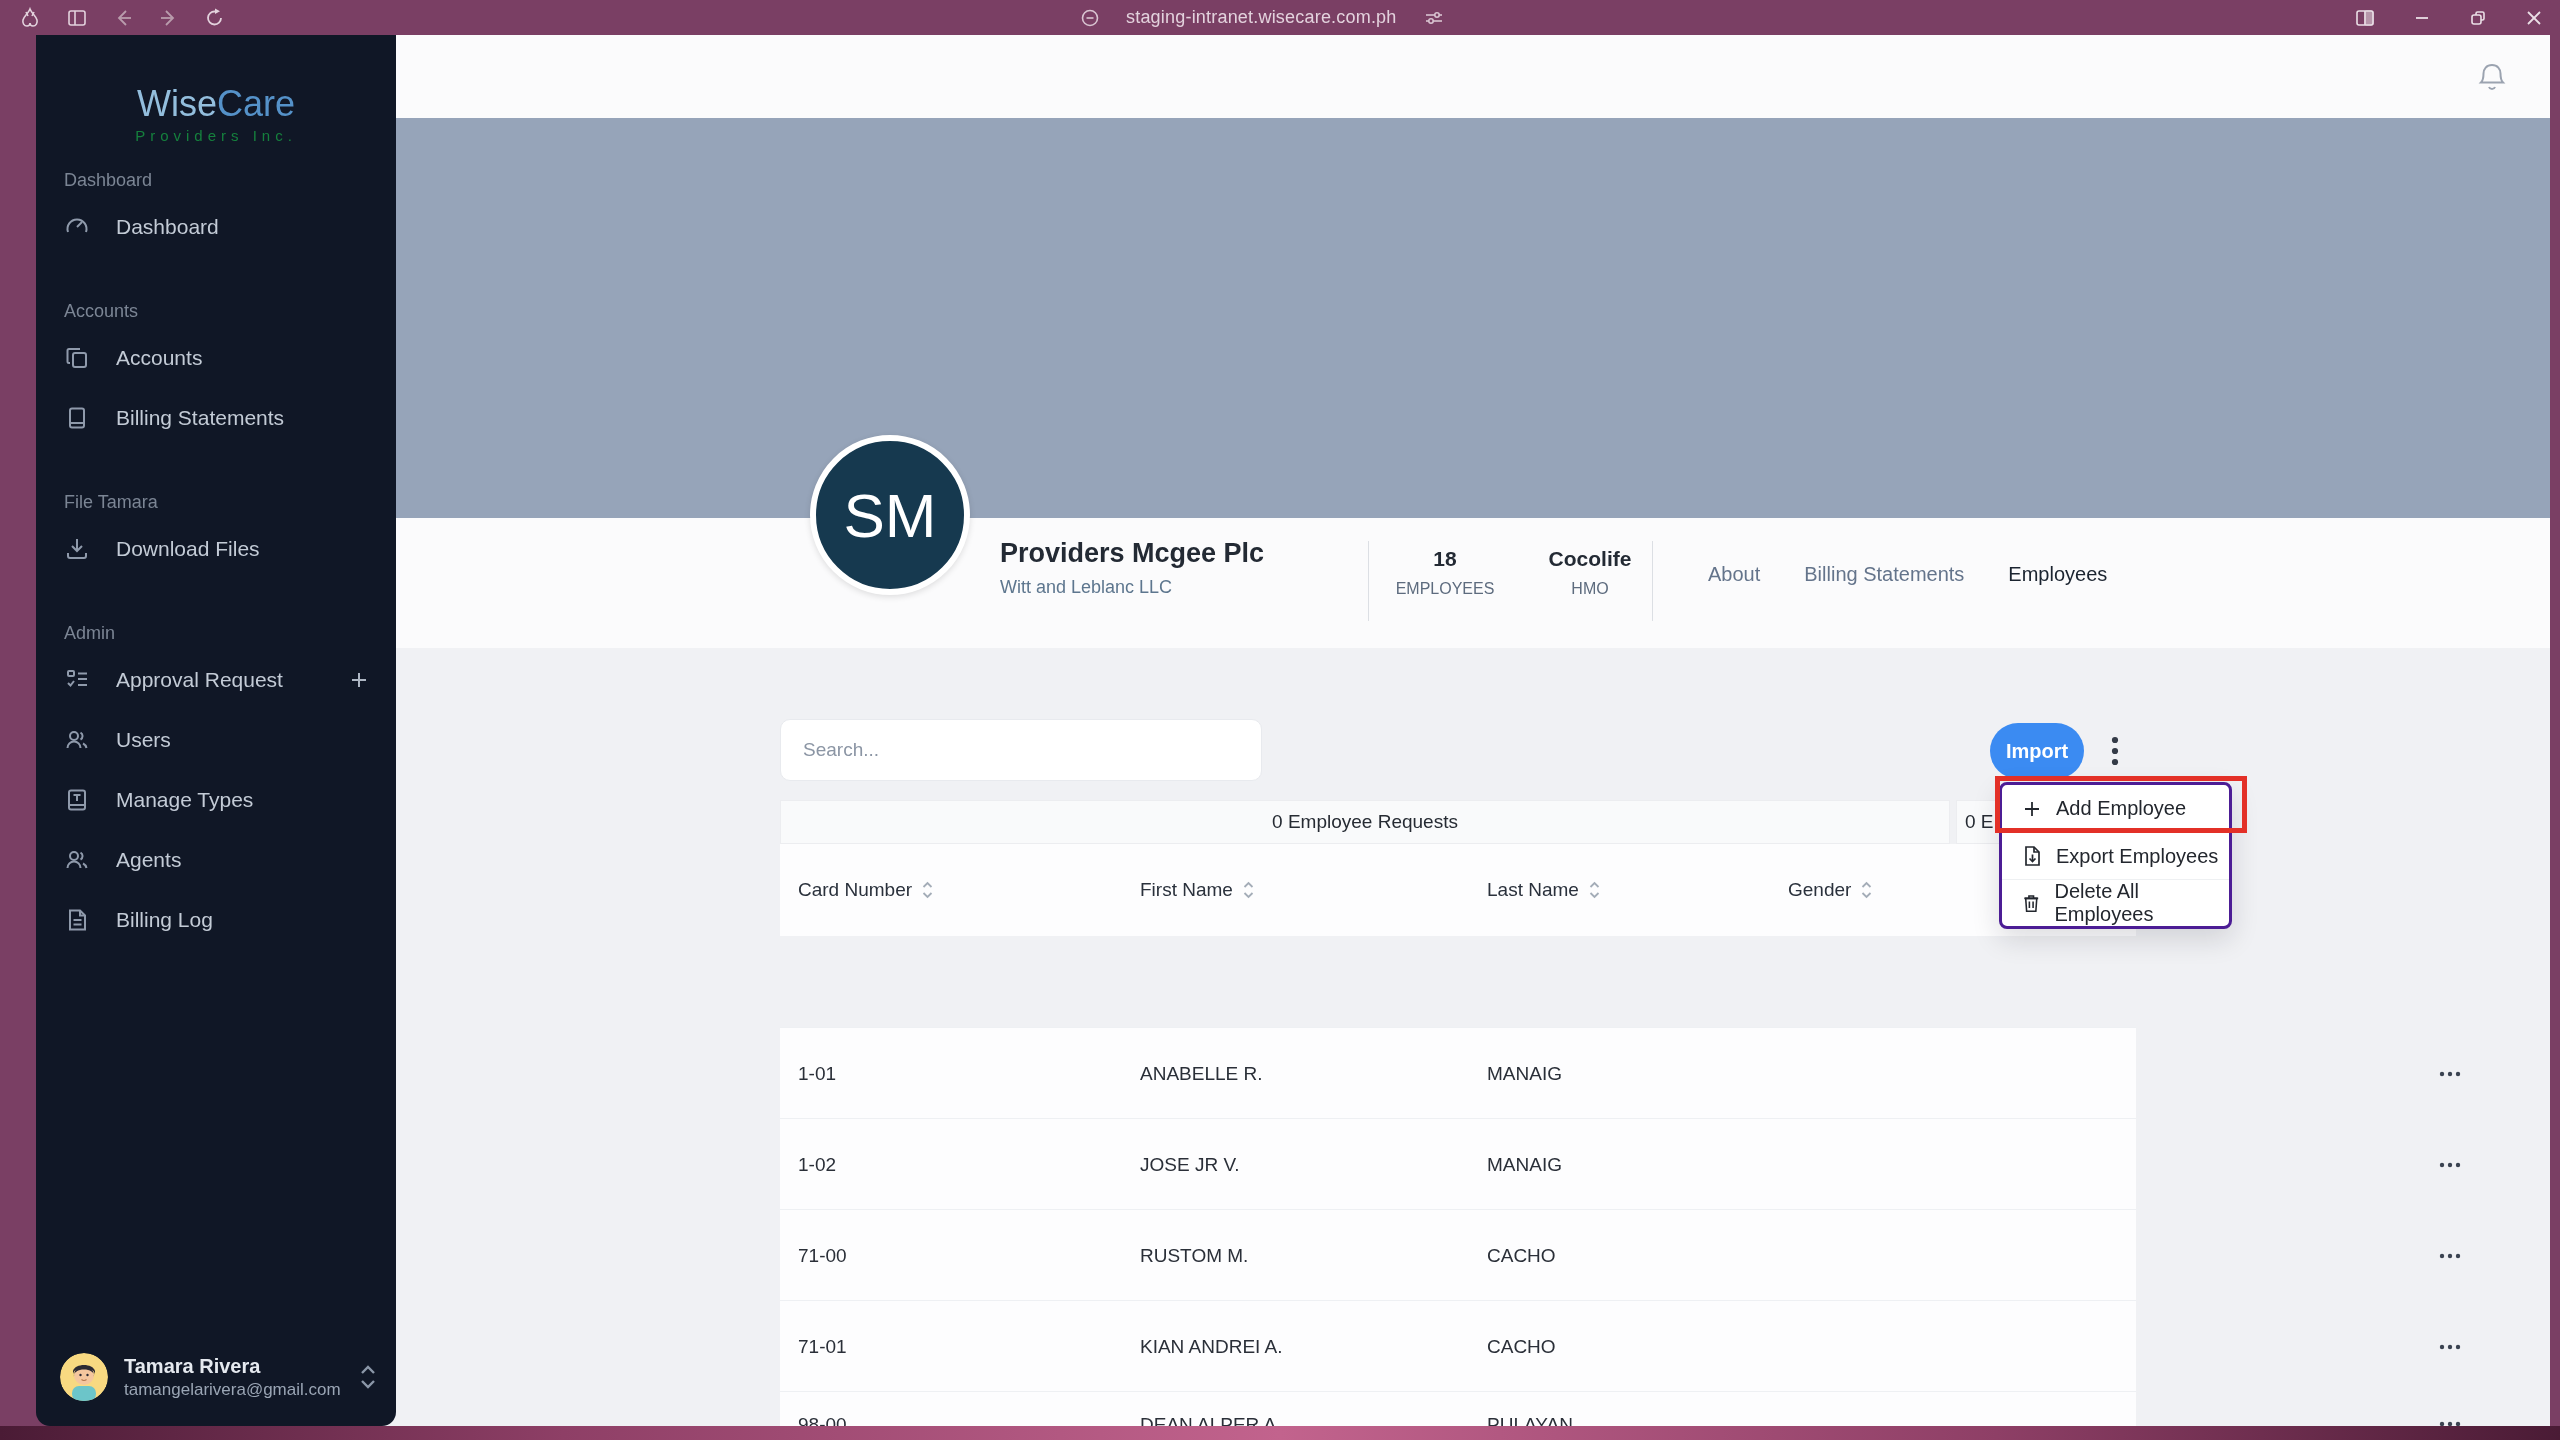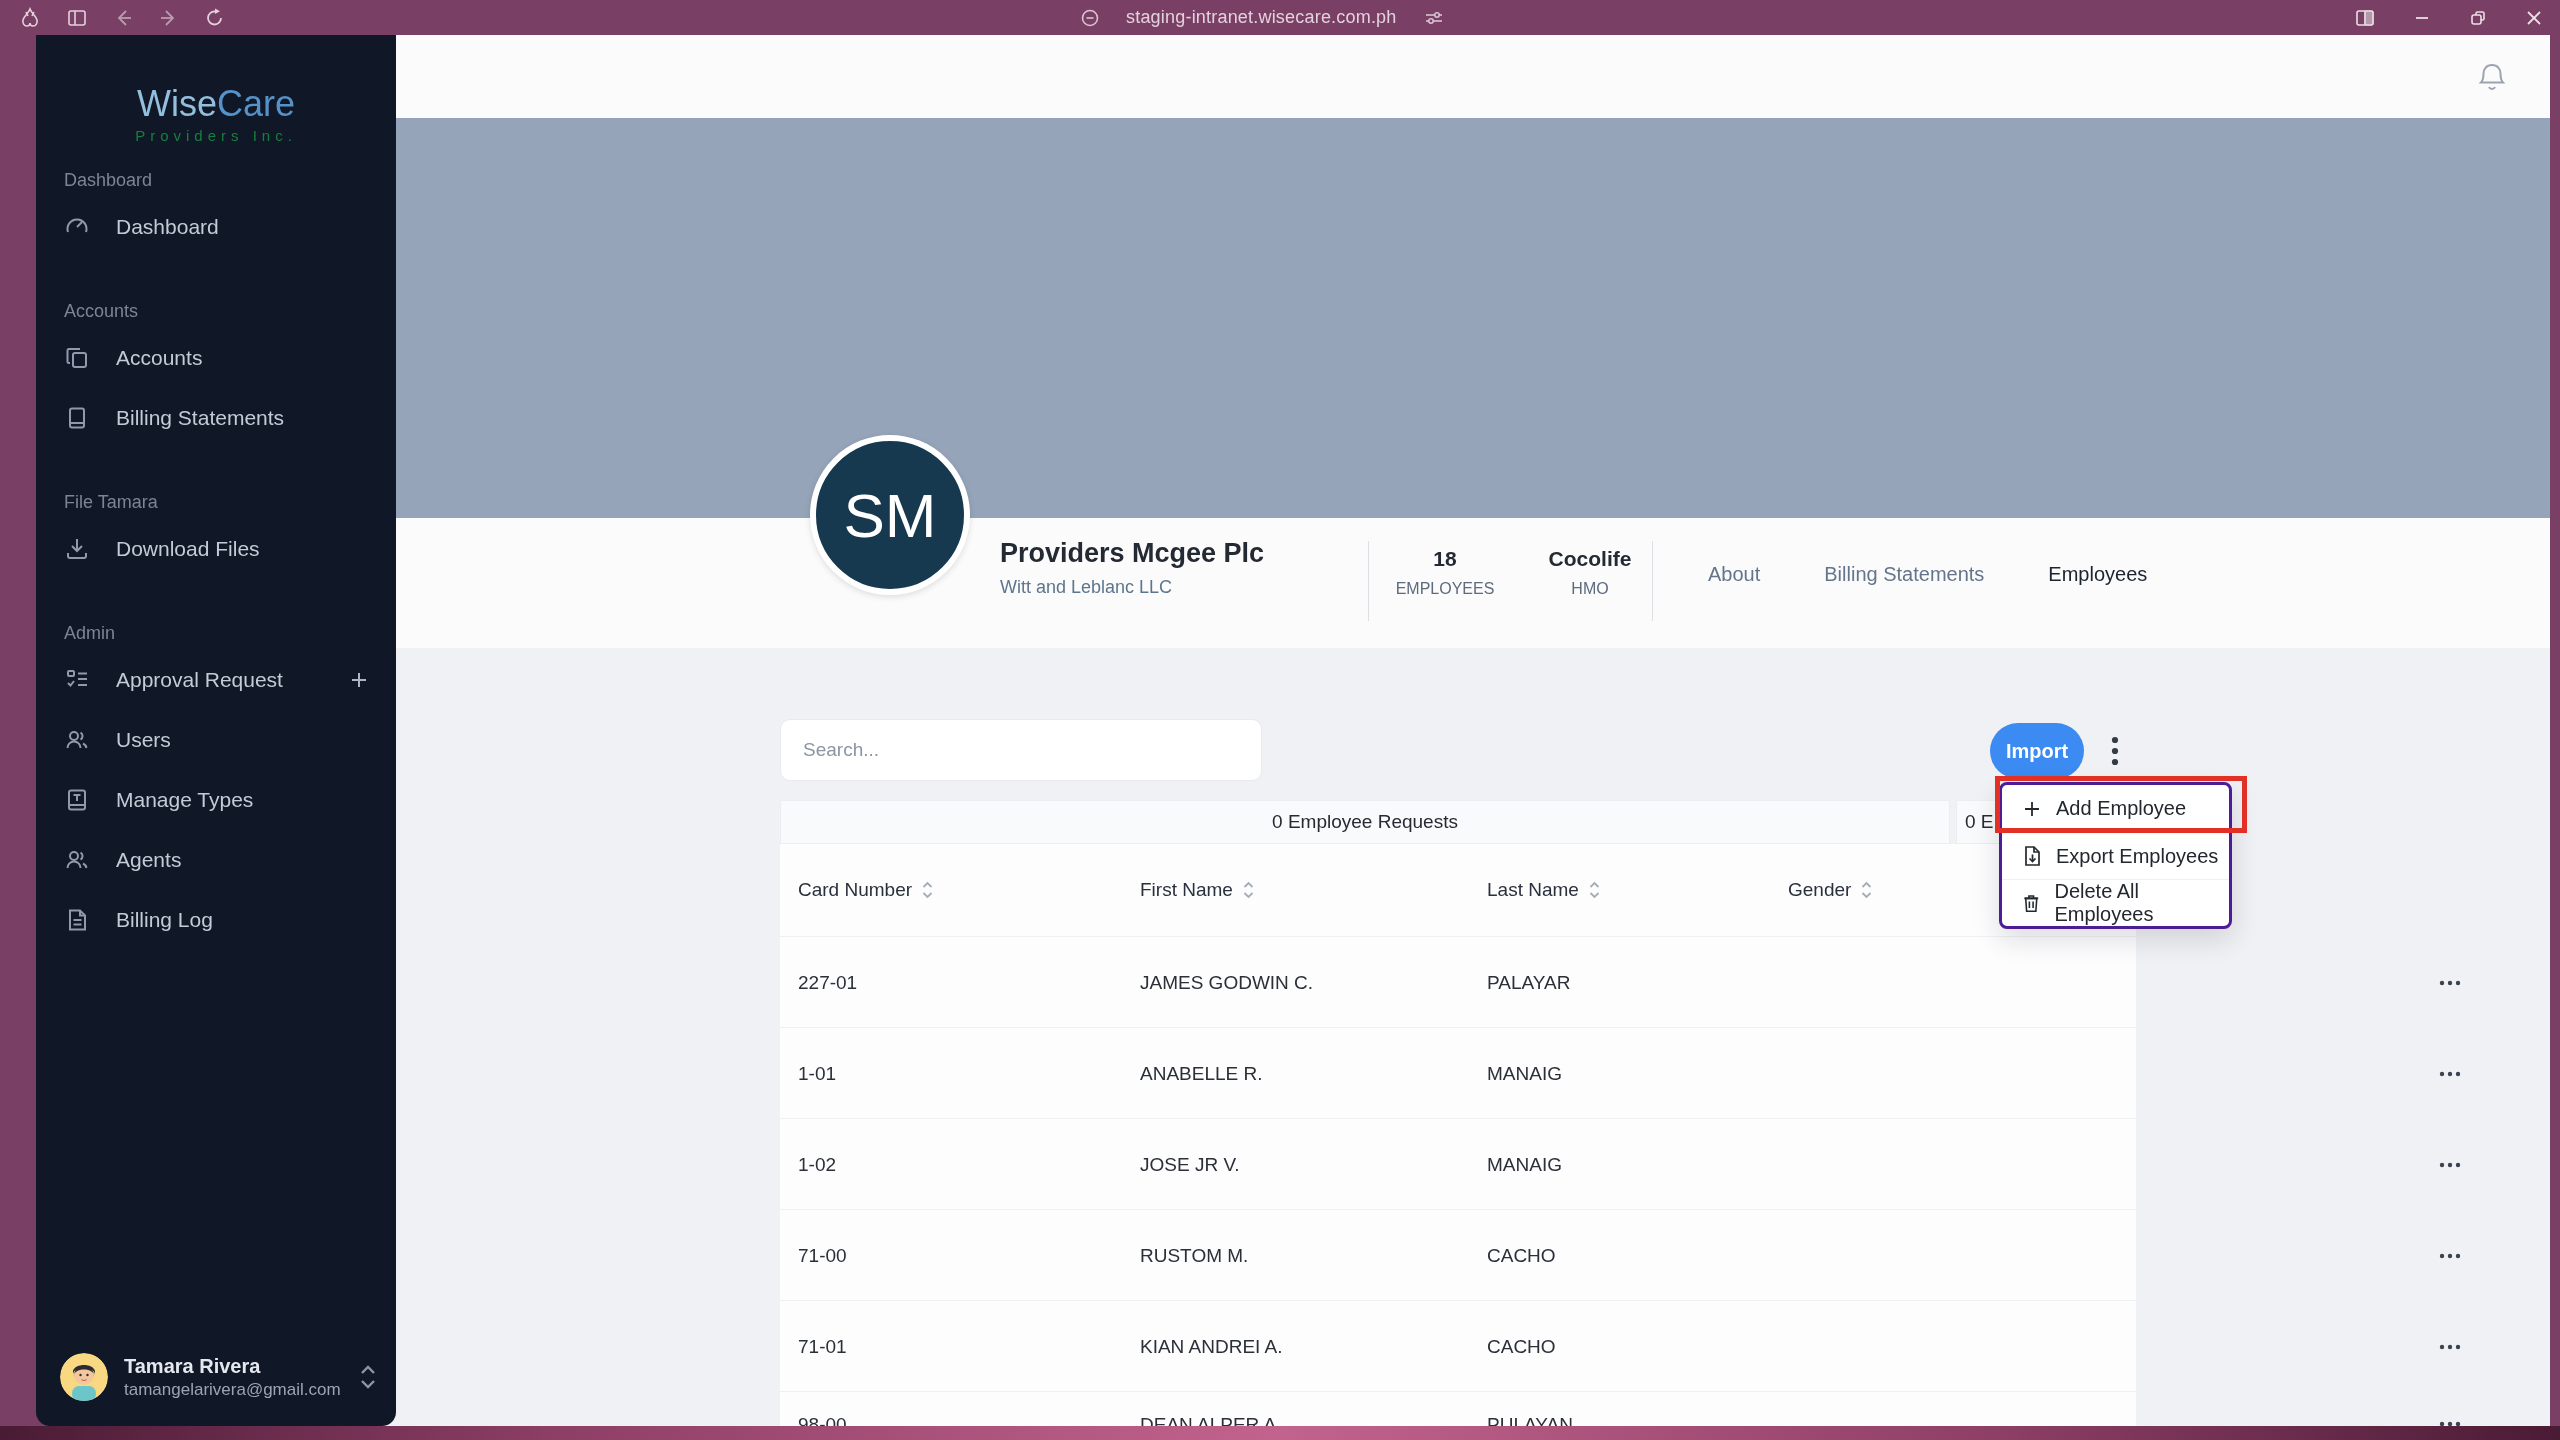--- a/index.html
+++ b/index.html
@@ -44,21 +44,21 @@
   .org-avatar { position:absolute; left:442px; top:400px; width:160px; height:160px; border-radius:50%;
                 background:#16394f; border:6px solid #ffffff; display:flex; align-items:center; justify-content:center;
                 color:#ffffff; font-size:62px; z-index:6; box-shadow:0 2px 6px rgba(0,0,0,.12); }
   .org-names { position:absolute; left:632px; top:503px; }
   .org-name { font-size:27px; font-weight:700; color:#232a34; }
   .org-parent { font-size:18px; color:#5d768e; margin-top:8px; }
   .vdiv { position:absolute; top:506px; width:1px; height:80px; background:#dcdfe4; }
   .stat { position:absolute; top:512px; width:140px; text-align:center; }
   .stat-value { font-size:21px; font-weight:700; color:#232a34; }
   .stat-label { font-size:16px; color:#5d6b7e; margin-top:9px; }
-  .tabs { position:absolute; left:1340px; top:528px; display:flex; gap:64px; }
+  .tabs { position:absolute; left:1340px; top:528px; display:flex; gap:44px; }
   .tab { font-size:20px; color:#64748b; cursor:pointer; }
   .tab.active { color:#1b2430; }
 
   .search { position:absolute; left:412px; top:684px; width:482px; height:62px; border-radius:10px;
             background:#ffffff; border:1px solid #e8eaee; font-family:"Liberation Sans",sans-serif;
             font-size:19px; color:#3a4250; padding:0 22px; outline:none; }
   .search::placeholder { color:#8b95a4; }
   .import-btn { position:absolute; left:1622px; top:688px; width:94px; height:56px; border:none; border-radius:28px;
                 background:#3b8bf2; color:#ffffff; font-size:20px; font-weight:700; cursor:pointer;
                 font-family:"Liberation Sans",sans-serif; }
@@ -373,33 +373,20 @@
     </span>
     <span class="th" style="left:1008px">
       <span>Gender</span>
       <svg width="13" height="20" viewBox="0 0 13 20" fill="none" stroke="#a4adb8" stroke-width="1.8">
           <path d="M2.5 7 L6.5 3 L10.5 7"></path>
           <path d="M2.5 13 L6.5 17 L10.5 13"></path>
         </svg>
     </span>
   </div>
 
-  <div class="row" style="top:901px">
-    <span class="cell" style="left:18px">227-01</span>
-    <span class="cell" style="left:360px">JAMES GODWIN C.</span>
-    <span class="cell" style="left:707px">PALAYAR</span>
-    <span class="cell" style="left:1008px"></span>
-    <button class="row-kebab">
-        <svg width="22" height="8" viewBox="0 0 22 8" fill="#3b4351">
-          <circle cx="3" cy="4" r="2.2"></circle>
-          <circle cx="11" cy="4" r="2.2"></circle>
-          <circle cx="19" cy="4" r="2.2"></circle>
-        </svg>
-      </button>
-  </div>
   <div class="row" style="top:992px">
     <span class="cell" style="left:18px">1-01</span>
     <span class="cell" style="left:360px">ANABELLE R.</span>
     <span class="cell" style="left:707px">MANAIG</span>
     <span class="cell" style="left:1008px"></span>
     <button class="row-kebab">
         <svg width="22" height="8" viewBox="0 0 22 8" fill="#3b4351">
           <circle cx="3" cy="4" r="2.2"></circle>
           <circle cx="11" cy="4" r="2.2"></circle>
           <circle cx="19" cy="4" r="2.2"></circle>

